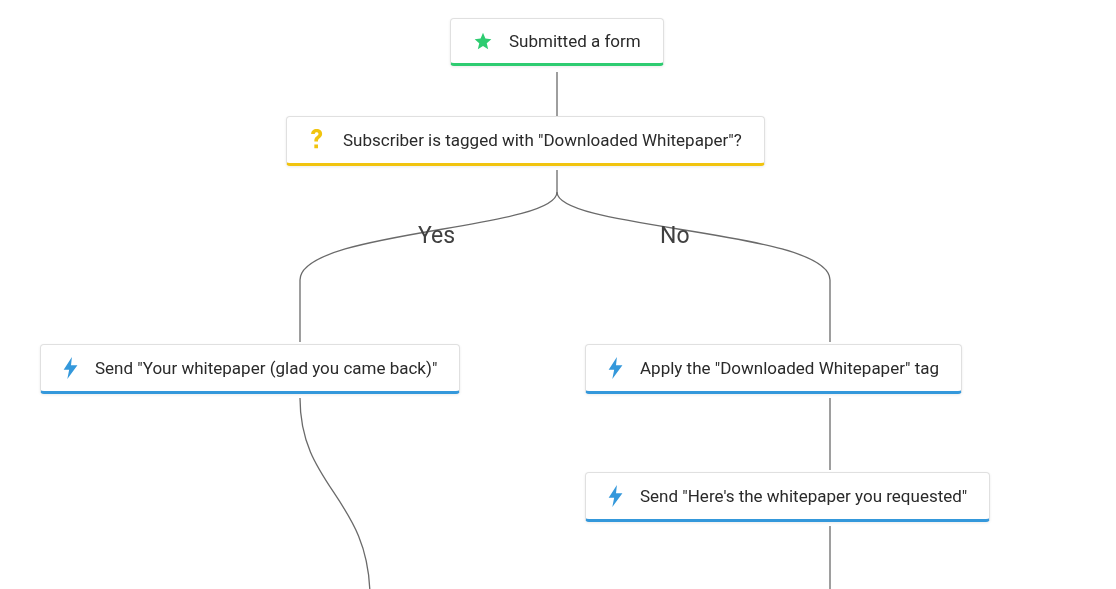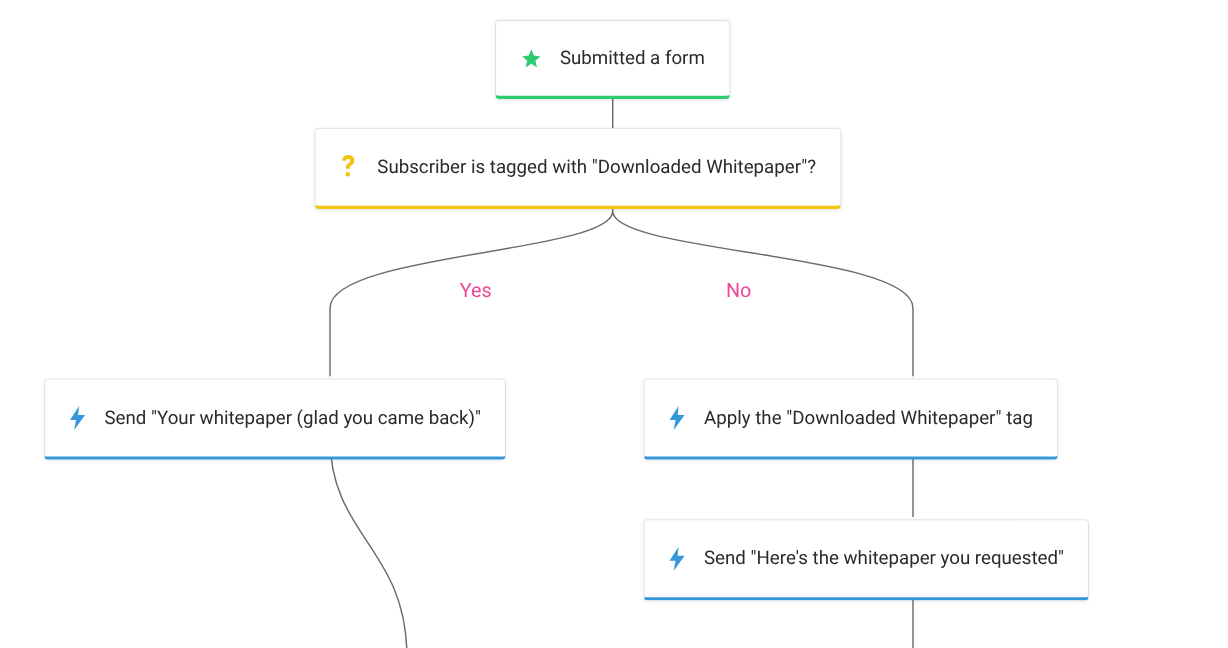--- a/index.html
+++ b/index.html
@@ -17,38 +17,37 @@
     height: 589px;
   }
   .node {
     position: absolute;
     background: #ffffff;
     border: 1px solid #e0e0e0;
     border-radius: 4px;
     box-shadow: 0 1px 3px rgba(0,0,0,0.08);
     display: flex;
     align-items: center;
-    padding: 24px 22px;
+    padding: 12px 22px;
     font-size: 17px;
     color: #2a2a2a;
   }
   .node .icon {
     margin-right: 16px;
     display: flex;
     align-items: center;
     justify-content: center;
   }
   .underline-green { border-bottom: 3px solid #2ecc71; }
   .underline-yellow { border-bottom: 3px solid #f1c40f; }
   .underline-blue { border-bottom: 3px solid #3498db; }
   .branch-label {
     position: absolute;
-    font-size: 18px;
-    color: #ec4899;
-    margin-top: 32px;
+    font-size: 23px;
+    color: #404040;
   }
   svg.connector {
     position: absolute;
     overflow: visible;
     pointer-events: none;
   }
   svg.connector path {
     stroke: #6a6a6a;
     stroke-width: 1.3;
     fill: none;

